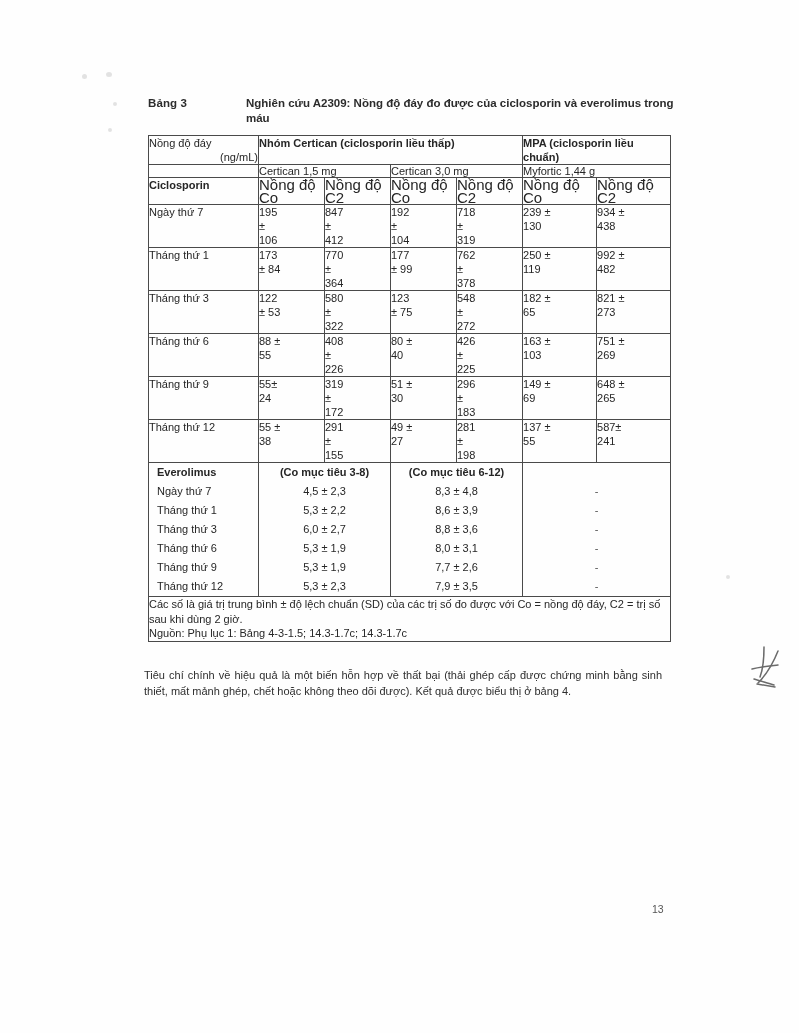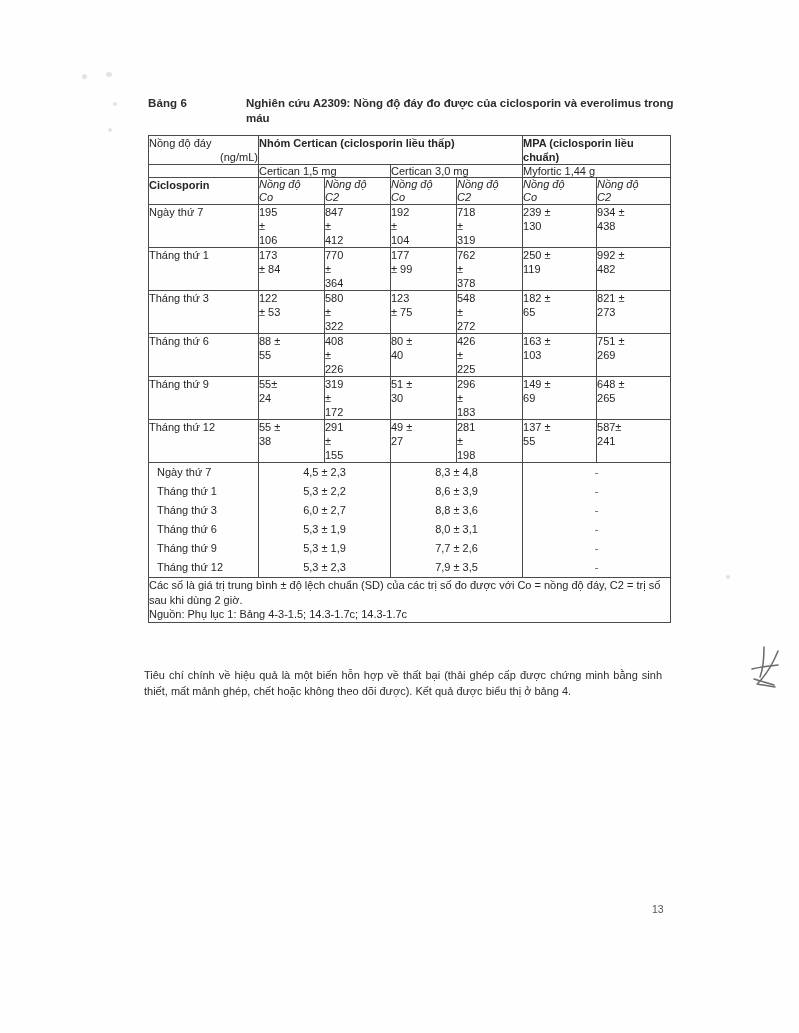--- a/index.html
+++ b/index.html
@@ -107,22 +107,21 @@
   .unit-line { display: block; text-align: right; }
 
   .subhdr {
     text-align: center;
     font-size: 11px;
     padding: 3px 4px 4px 4px;
   }
 
   .colhdr {
     text-align: center;
-    font-size: 11px;
-    font-style: italic;
+    font-size: 15px;
     font-weight: bold;
     line-height: 13px;
     padding: 3px 2px 4px 2px;
   }
 
   .rowlabel {
     font-size: 11px;
     padding: 4px 6px 4px 8px;
     line-height: 14px;
     white-space: nowrap;
@@ -190,21 +189,21 @@
 
 <div class="page">
 
   <div class="speck s1"></div>
   <div class="speck s2"></div>
   <div class="speck s3"></div>
   <div class="speck s4"></div>
   <div class="speck s5"></div>
 
   <div class="caption">
-    <div class="caption-label">Bảng 6</div>
+    <div class="caption-label">Bảng 3</div>
     <div class="caption-text">Nghiên cứu A2309: Nồng độ đáy đo được của ciclosporin và everolimus trong máu</div>
   </div>
 
   <div class="tbl-wrap">
     <table class="main">
       <colgroup>
         <col class="c-label">
           <col class="c-num">
           <col class="c-num2">
         <col class="c-num3">
@@ -438,20 +437,26 @@
               <span>55</span>
             </td>
             <td class="val">
               <span>587±</span>
               <span>241</span>
             </td>
           </tr>
         </tbody>
 
       <tbody id="ev-body">
+          <tr class="ev ev-first">
+            <td class="ev-label" style="font-weight: bold;">Everolimus</td>
+            <td class="ev-val" colspan="2" style="font-weight: bold;">(Co mục tiêu 3-8)</td>
+            <td class="ev-val" colspan="2" style="font-weight: bold;">(Co mục tiêu 6-12)</td>
+            <td class="ev-dash" colspan="2">&nbsp;</td>
+          </tr>
           <tr class="ev">
             <td class="ev-label">Ngày thứ 7</td>
             <td class="ev-val" colspan="2">4,5 ± 2,3</td>
             <td class="ev-val" colspan="2">8,3 ± 4,8</td>
             <td class="ev-dash" colspan="2">-</td>
           </tr>
           <tr class="ev">
             <td class="ev-label">Tháng thứ 1</td>
             <td class="ev-val" colspan="2">5,3 ± 2,2</td>
             <td class="ev-val" colspan="2">8,6 ± 3,9</td>

